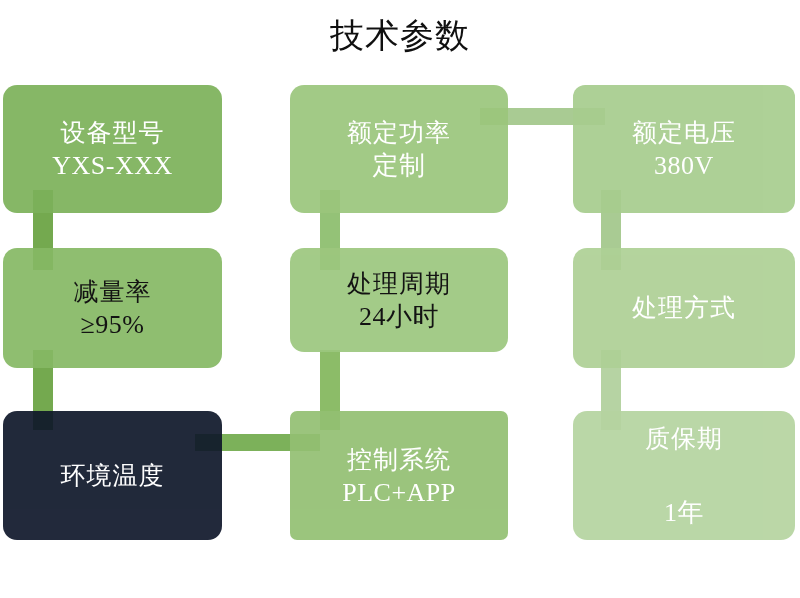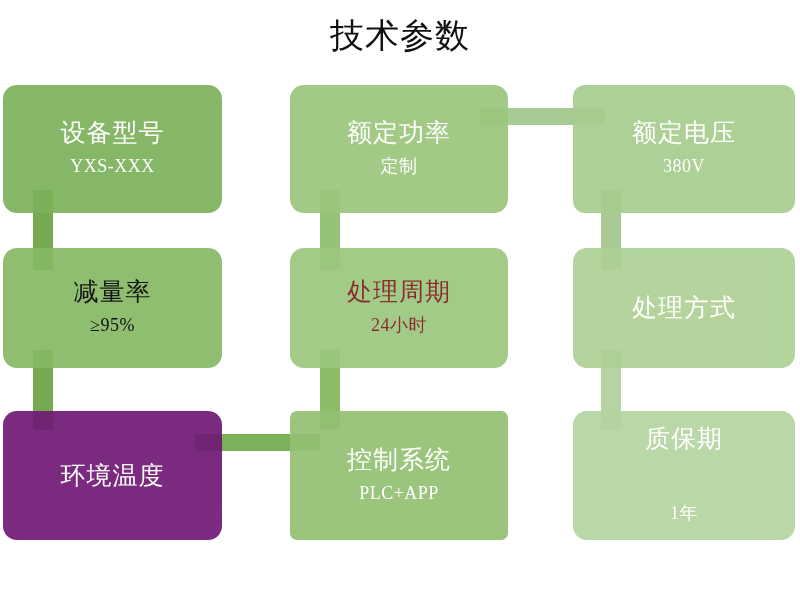--- a/index.html
+++ b/index.html
@@ -58,21 +58,21 @@
     color: #ffffff;
     overflow: hidden;
   }
   .card-title {
     font-size: 25px;
     line-height: 34px;
     letter-spacing: 1px;
     white-space: nowrap;
   }
   .card-value {
-    font-size: 18px;
+    font-size: 26px;
     line-height: 32px;
     letter-spacing: 0.5px;
     white-space: nowrap;
   }
 </style>
 </head>
 <body>
 
 <div id="slide">
 
@@ -98,28 +98,28 @@
         <div class="card-value">定制</div>
       </div>
       <div class="card" style="left: 573px; top: 85px; width: 222px; height: 128px; background: rgb(167, 205, 142); color: rgb(255, 255, 255); opacity: 0.92; border-radius: 12px;">
         <div class="card-title">额定电压</div>
         <div class="card-value">380V</div>
       </div>
       <div class="card" style="left: 3px; top: 248px; width: 219px; height: 120px; background: rgb(134, 185, 100); color: #000000; opacity: 0.92;">
         <div class="card-title">减量率</div>
         <div class="card-value">≥95%</div>
       </div>
-      <div class="card" style="left: 290px; top: 248px; width: 218px; height: 120px; background: rgb(156, 199, 126); color: #7f1d1d; opacity: 0.92;">
+      <div class="card" style="left: 290px; top: 248px; width: 218px; height: 104px; background: rgb(156, 199, 126); color: #000000; opacity: 0.92;">
         <div class="card-title">处理周期</div>
         <div class="card-value">24小时</div>
       </div>
       <div class="card" style="left: 573px; top: 248px; width: 222px; height: 120px; background: rgb(174, 208, 149); color: rgb(255, 255, 255); opacity: 0.92;">
         <div class="card-title">处理方式</div>
       </div>
-      <div class="card" style="left: 3px; top: 411px; width: 219px; height: 129px; background: #701a75; color: rgb(255, 255, 255); opacity: 0.92;">
+      <div class="card" style="left: 3px; top: 411px; width: 219px; height: 129px; background: #0f172a; color: rgb(255, 255, 255); opacity: 0.92;">
         <div class="card-title">环境温度</div>
       </div>
       <div class="card" style="left: 290px; top: 411px; width: 218px; height: 129px; background: rgb(147, 192, 114); color: rgb(255, 255, 255); opacity: 0.92; border-radius: 7px;">
         <div class="card-title">控制系统</div>
         <div class="card-value">PLC+APP</div>
       </div>
       <div class="card" style="left: 573px; top: 411px; width: 222px; height: 129px; background: rgb(181, 212, 160); color: rgb(255, 255, 255); opacity: 0.92; gap: 41px;">
         <div class="card-title">质保期</div>
         <div class="card-value">1年</div>
       </div>

